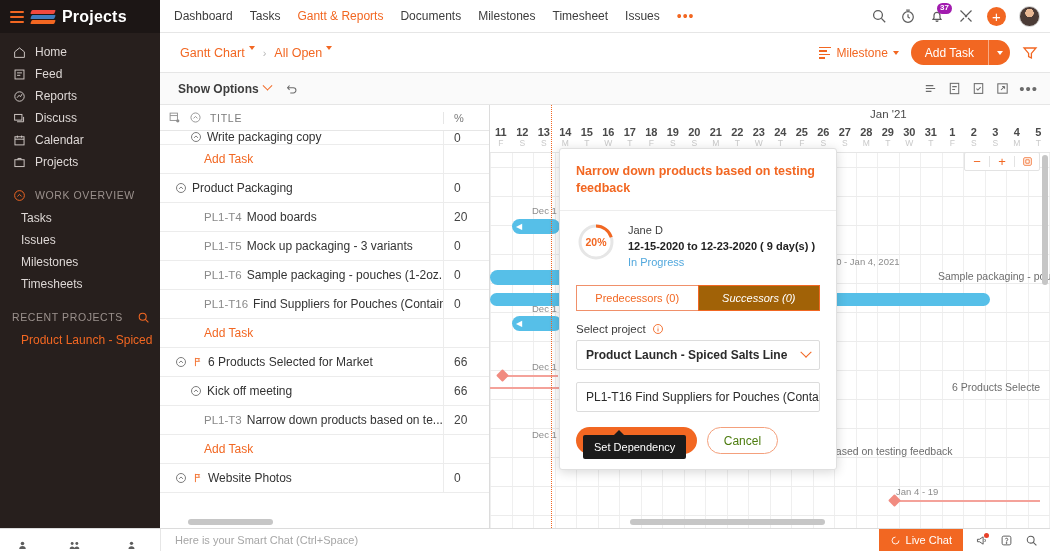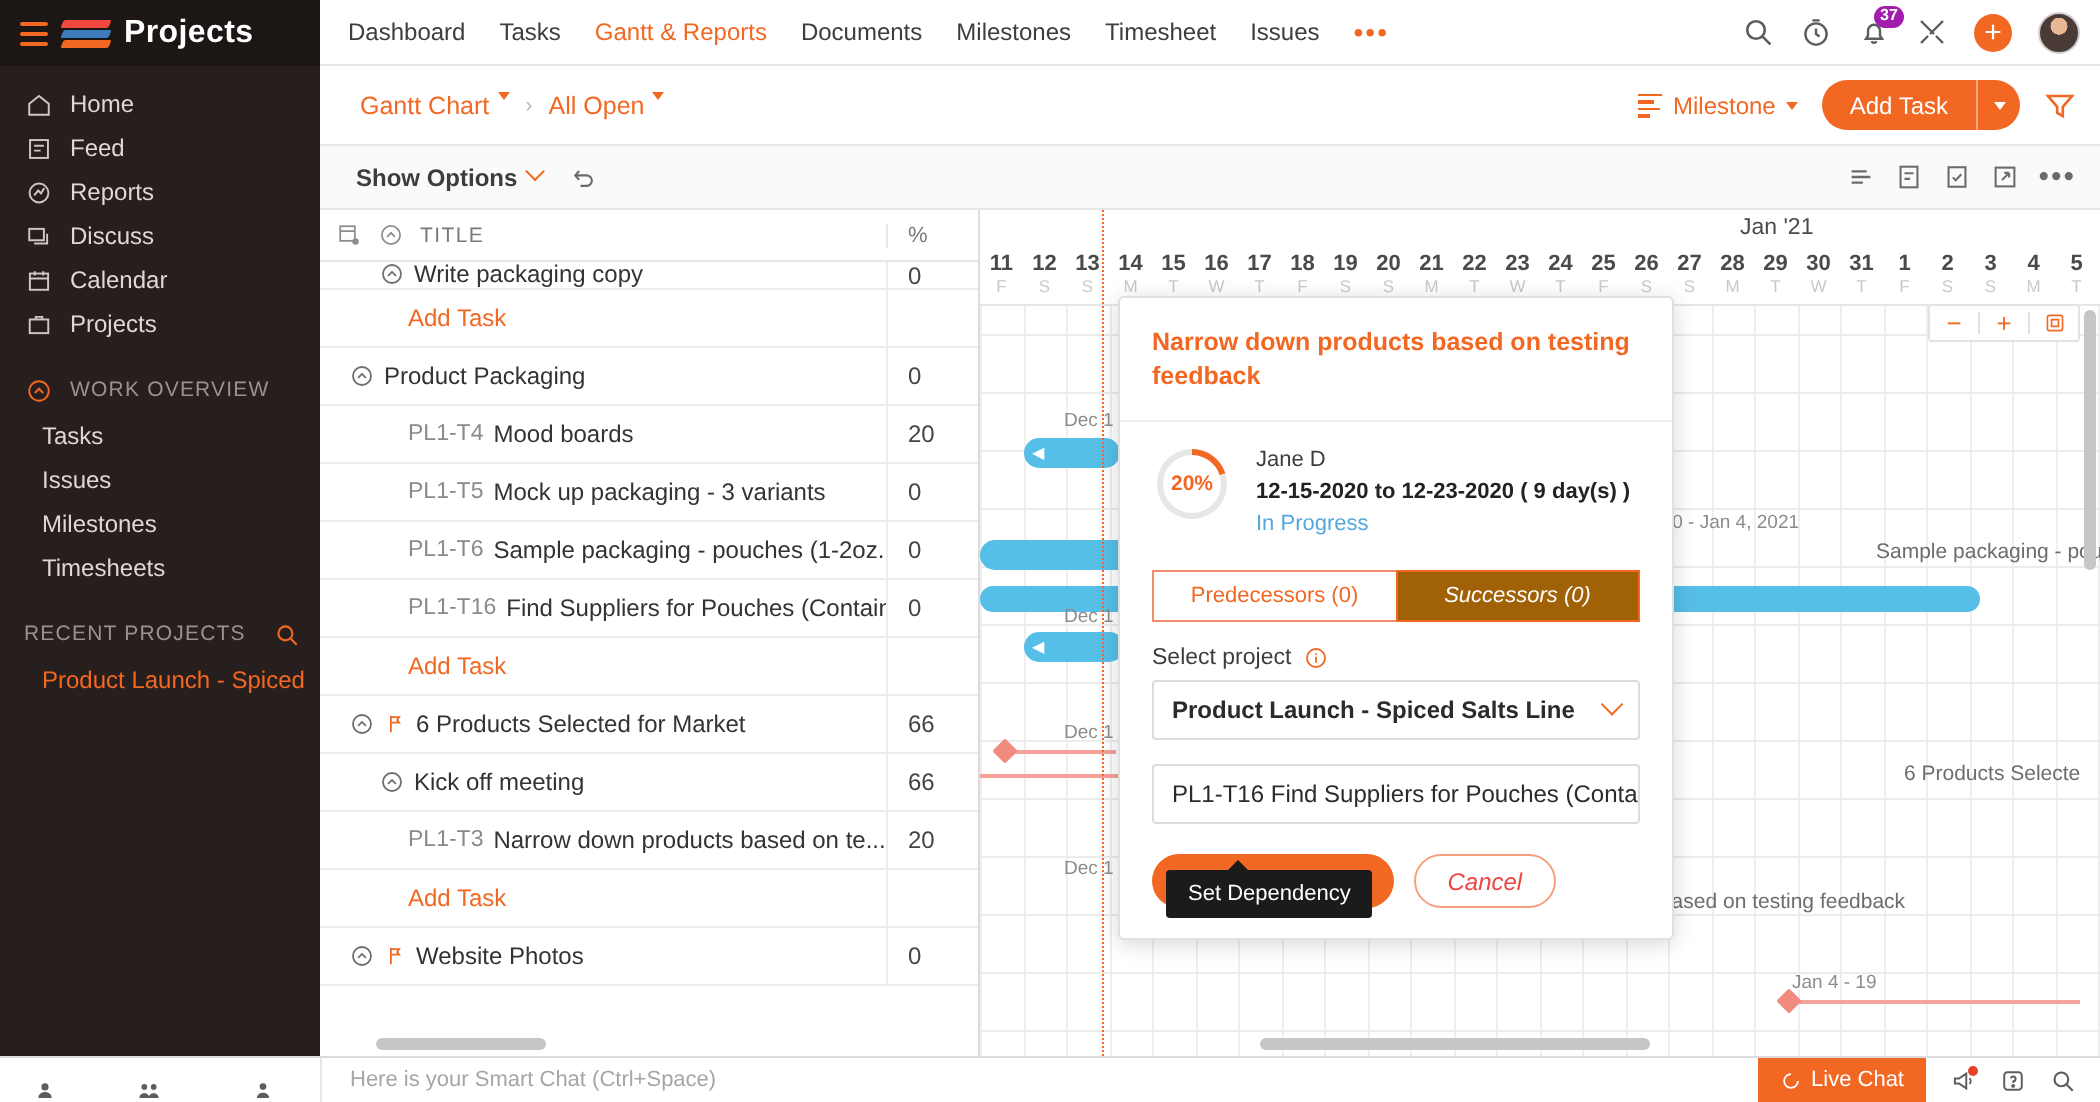--- a/index.html
+++ b/index.html
@@ -235,22 +235,22 @@
   .select { justify-content: space-between; cursor: pointer; font-weight: bold; }
   .select .v { overflow: hidden; text-overflow: ellipsis; }
   .sel-chev { width: 8px; height: 8px; border-right: 1.6px solid #f26722; border-bottom: 1.6px solid #f26722; transform: rotate(45deg) translate(-2px,-2px); flex: none; }
   .textin { margin-top: 12px; cursor: text; }
   .popup-actions { display: flex; align-items: center; gap: 10px; padding: 15px 16px 15px 16px; }
   .btn-primary {
     background: #f26722; color: #fff; border: none; border-radius: 15px;
     font-size: 12px; padding: 0 16px; height: 27px; cursor: pointer; font-family: inherit;
   }
   .btn-ghost {
-    background: #fff; color: #ef4444; border: 1px solid #f4a07c; border-radius: 15px;
-    font-size: 12px; padding: 0 16px; height: 27px; cursor: pointer; font-family: inherit; font-style: italic;
+    background: #fff; color: #4d7c0f; border: 1px solid #f4a07c; border-radius: 15px;
+    font-size: 12px; padding: 0 16px; height: 27px; cursor: pointer; font-family: inherit;
   }
   .tooltip {
     position: absolute; left: 583px; top: 435px; background: #1b1b1b; color: #fff;
     font-size: 11px; padding: 6px 11px; border-radius: 2px; z-index: 25;
   }
   .tooltip:after {
     content: ""; position: absolute; top: -5px; left: 30px;
     border-left: 6px solid transparent; border-right: 6px solid transparent; border-bottom: 6px solid #1b1b1b;
   }
 

